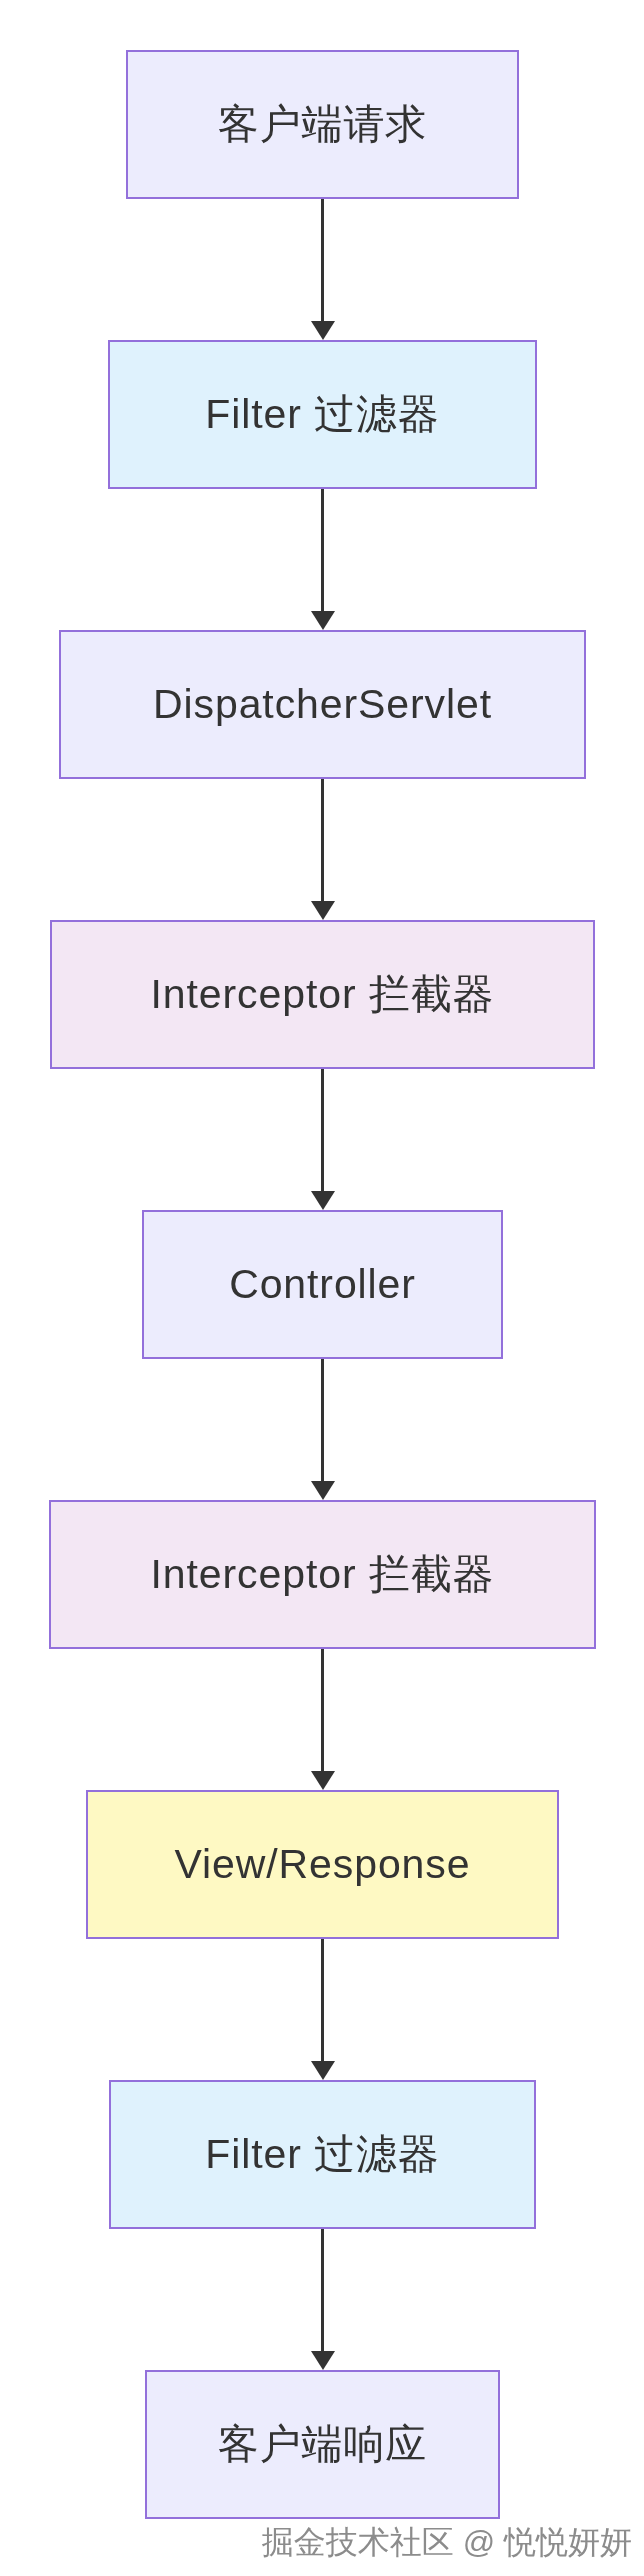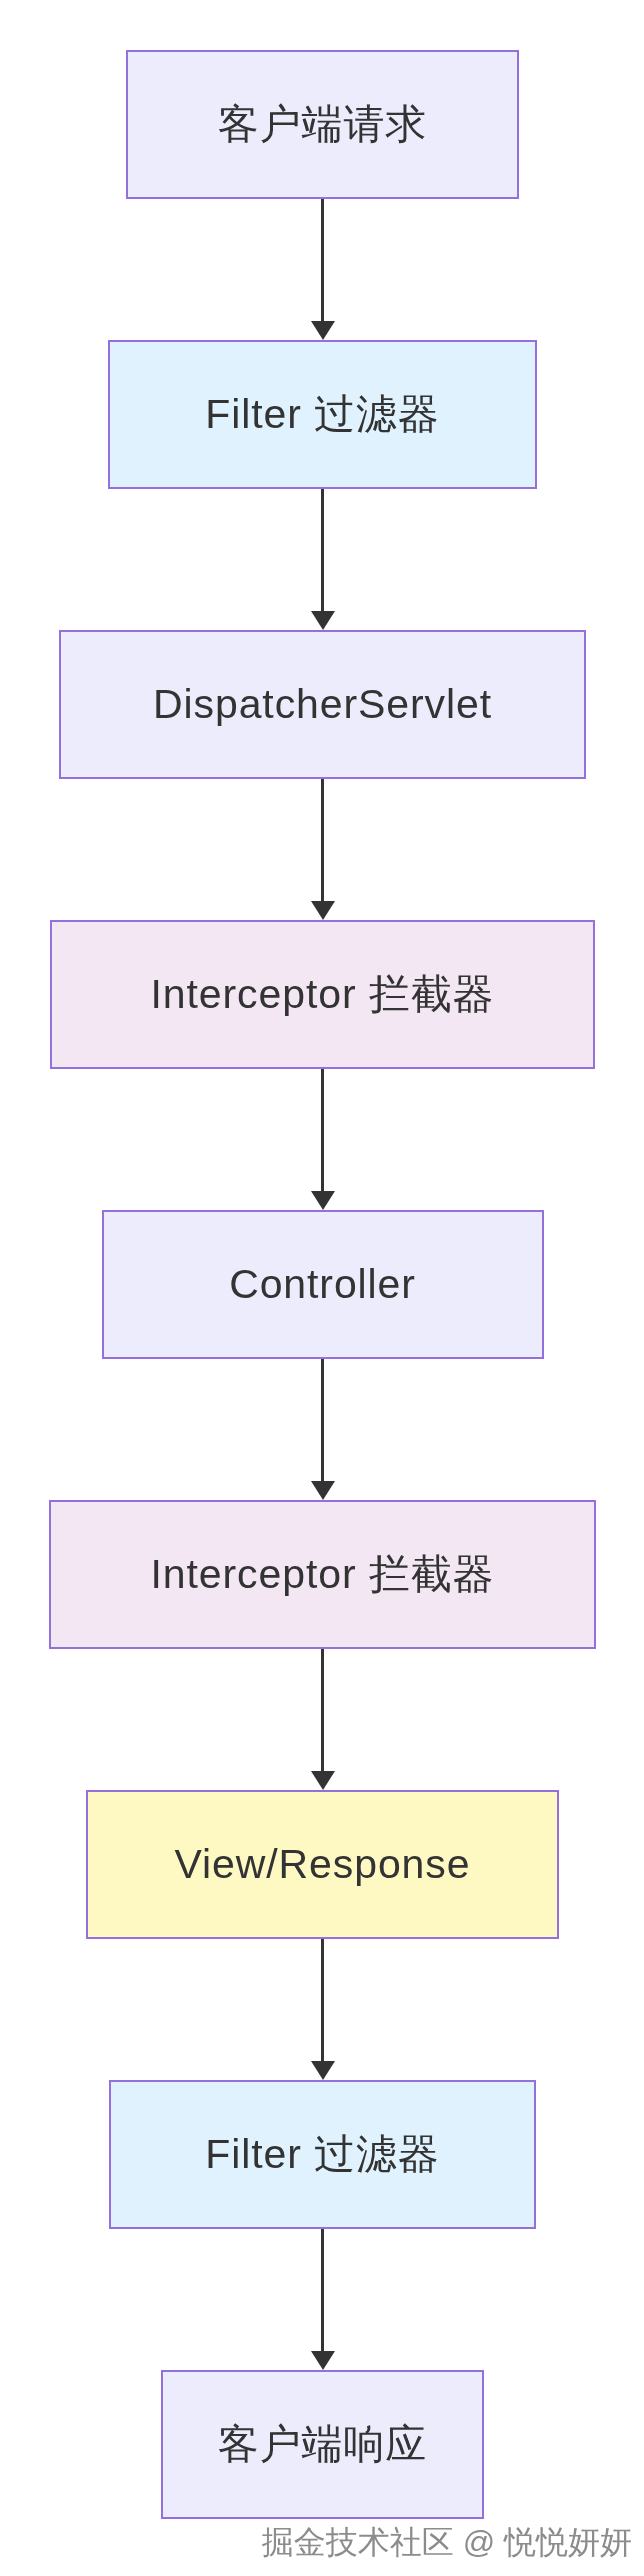--- a/index.html
+++ b/index.html
@@ -105,21 +105,21 @@
 
   <div class="node" style="width: 545px; background: rgb(243, 231, 244); border-color: rgb(147, 112, 219);">
     <span class="node-label" style="color: rgb(51, 51, 51);">Interceptor 拦截器</span>
   </div>
 
   <div class="arrow">
     <div class="arrow-line"></div>
     <div class="arrow-head"></div>
   </div>
 
-  <div class="node" style="width: 442px; background: rgb(236, 236, 253); border-color: rgb(147, 112, 219);">
+  <div class="node" style="width: 361px; background: rgb(236, 236, 253); border-color: rgb(147, 112, 219);">
     <span class="node-label" style="color: rgb(51, 51, 51);">Controller</span>
   </div>
 
   <div class="arrow">
     <div class="arrow-line"></div>
     <div class="arrow-head"></div>
   </div>
 
   <div class="node" style="width: 547px; background: rgb(243, 231, 244); border-color: rgb(147, 112, 219);">
     <span class="node-label" style="color: rgb(51, 51, 51);">Interceptor 拦截器</span>
@@ -141,19 +141,19 @@
 
   <div class="node" style="width: 427px; background: rgb(223, 242, 253); border-color: rgb(147, 112, 219);">
     <span class="node-label" style="color: rgb(51, 51, 51);">Filter 过滤器</span>
   </div>
 
   <div class="arrow">
     <div class="arrow-line"></div>
     <div class="arrow-head"></div>
   </div>
 
-  <div class="node" style="width: 323px; background: rgb(236, 236, 253); border-color: rgb(147, 112, 219);">
+  <div class="node" style="width: 355px; background: rgb(236, 236, 253); border-color: rgb(147, 112, 219);">
     <span class="node-label" style="color: rgb(51, 51, 51);">客户端响应</span>
   </div>
 </div>
   <div class="watermark">掘金技术社区 @ 悦悦妍妍</div>
 </div>
 
 
 </body></html>

